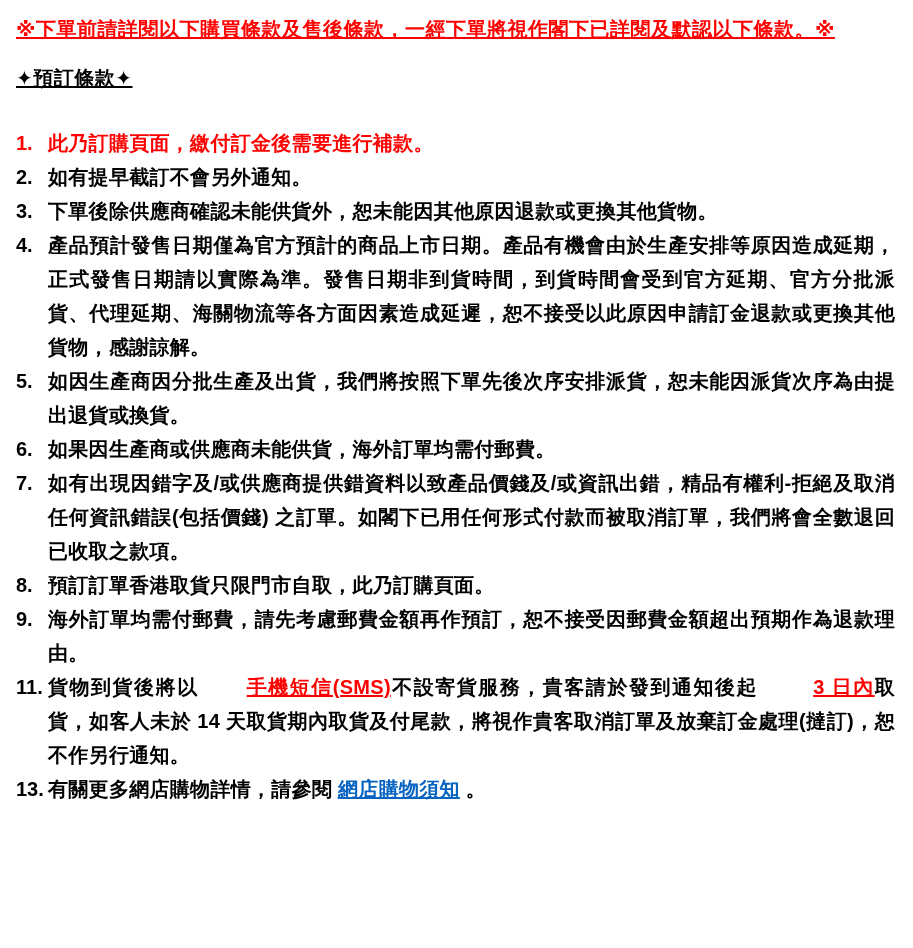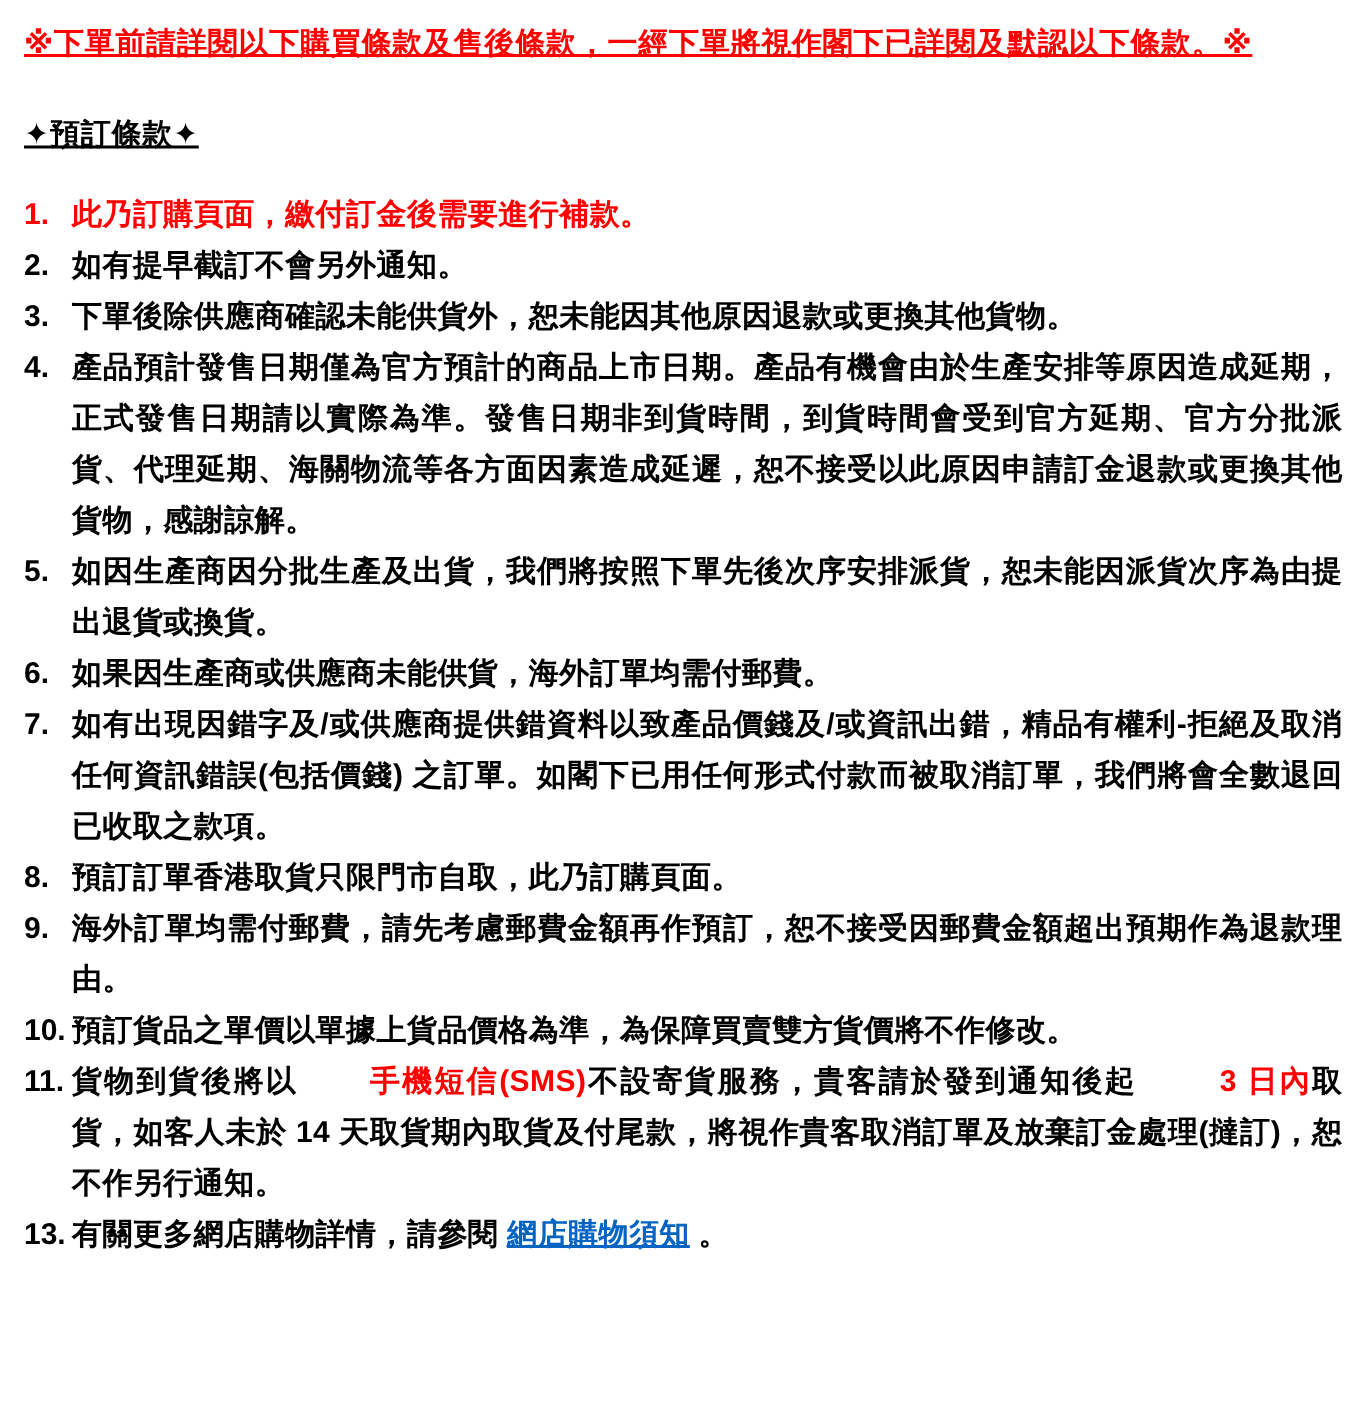--- a/index.html
+++ b/index.html
@@ -14,28 +14,28 @@
     padding: 14px 18px 10px 16px;
     font-family: "Liberation Sans", "DejaVu Sans", sans-serif;
     font-weight: 700;
     color: #000000;
   }
   .notice {
     color: var(--red, #ff0000);
     font-size: 20px;
     line-height: 30px;
     text-decoration: underline;
-    margin-bottom: 32px;
+    margin-bottom: 20px;
     letter-spacing: 0.5px;
   }
   .section-title {
     font-size: 20px;
     line-height: 28px;
     text-decoration: underline;
-    margin-bottom: 22px;
+    margin-bottom: 34px;
     letter-spacing: 0.5px;
   }
   .terms {
     font-size: 20px;
     line-height: 34px;
   }
   .term {
     display: flex;
     align-items: flex-start;
   }
@@ -51,20 +51,21 @@
   }
   .term.red .num,
   .term.red .seg-normal {
     color: var(--red, #ff0000);
   }
   .seg-normal {
     color: inherit;
   }
   .seg-red-underline {
     color: var(--red, #ff0000);
+    text-decoration: underline;
     margin-left: 48px;
   }
   .seg-link {
     color: var(--link, #0563c1);
     text-decoration: underline;
     cursor: pointer;
   }
 </style>
 </head>
 <body style="--red: #ff0000; --link: #0563c1;">
@@ -104,24 +105,20 @@
     </div>
     <div class="term">
       <span class="num">8.</span>
       <span class="txt"><span class="seg-normal">預訂訂單香港取貨只限門市自取，此乃訂購頁面。</span></span>
     </div>
     <div class="term">
       <span class="num">9.</span>
       <span class="txt"><span class="seg-normal">海外訂單均需付郵費，請先考慮郵費金額再作預訂，恕不接受因郵費金額超出預期作為退款理由。</span></span>
     </div>
     <div class="term">
-      <span class="num">10.</span>
-      <span class="txt"><span class="seg-normal">預訂貨品之單價以單據上貨品價格為準，為保障買賣雙方貨價將不作修改。</span></span>
-    </div>
-    <div class="term">
       <span class="num">11.</span>
       <span class="txt"><span class="seg-normal">貨物到貨後將以</span><span class="seg-red-underline">手機短信(SMS)</span><span class="seg-normal">不設寄貨服務，貴客請於發到通知後起 </span><span class="seg-red-underline">3 日內</span><span class="seg-normal">取貨，如客人未於 14 天取貨期內取貨及付尾款，將視作貴客取消訂單及放棄訂金處理(撻訂)，恕不作另行通知。</span></span>
     </div>
     <div class="term">
       <span class="num">13.</span>
       <span class="txt"><span class="seg-normal">有關更多網店購物詳情，請參閱 </span><span class="seg-link">網店購物須知</span><span class="seg-normal"> 。</span></span>
     </div>
   </div>
 
 </body></html>

